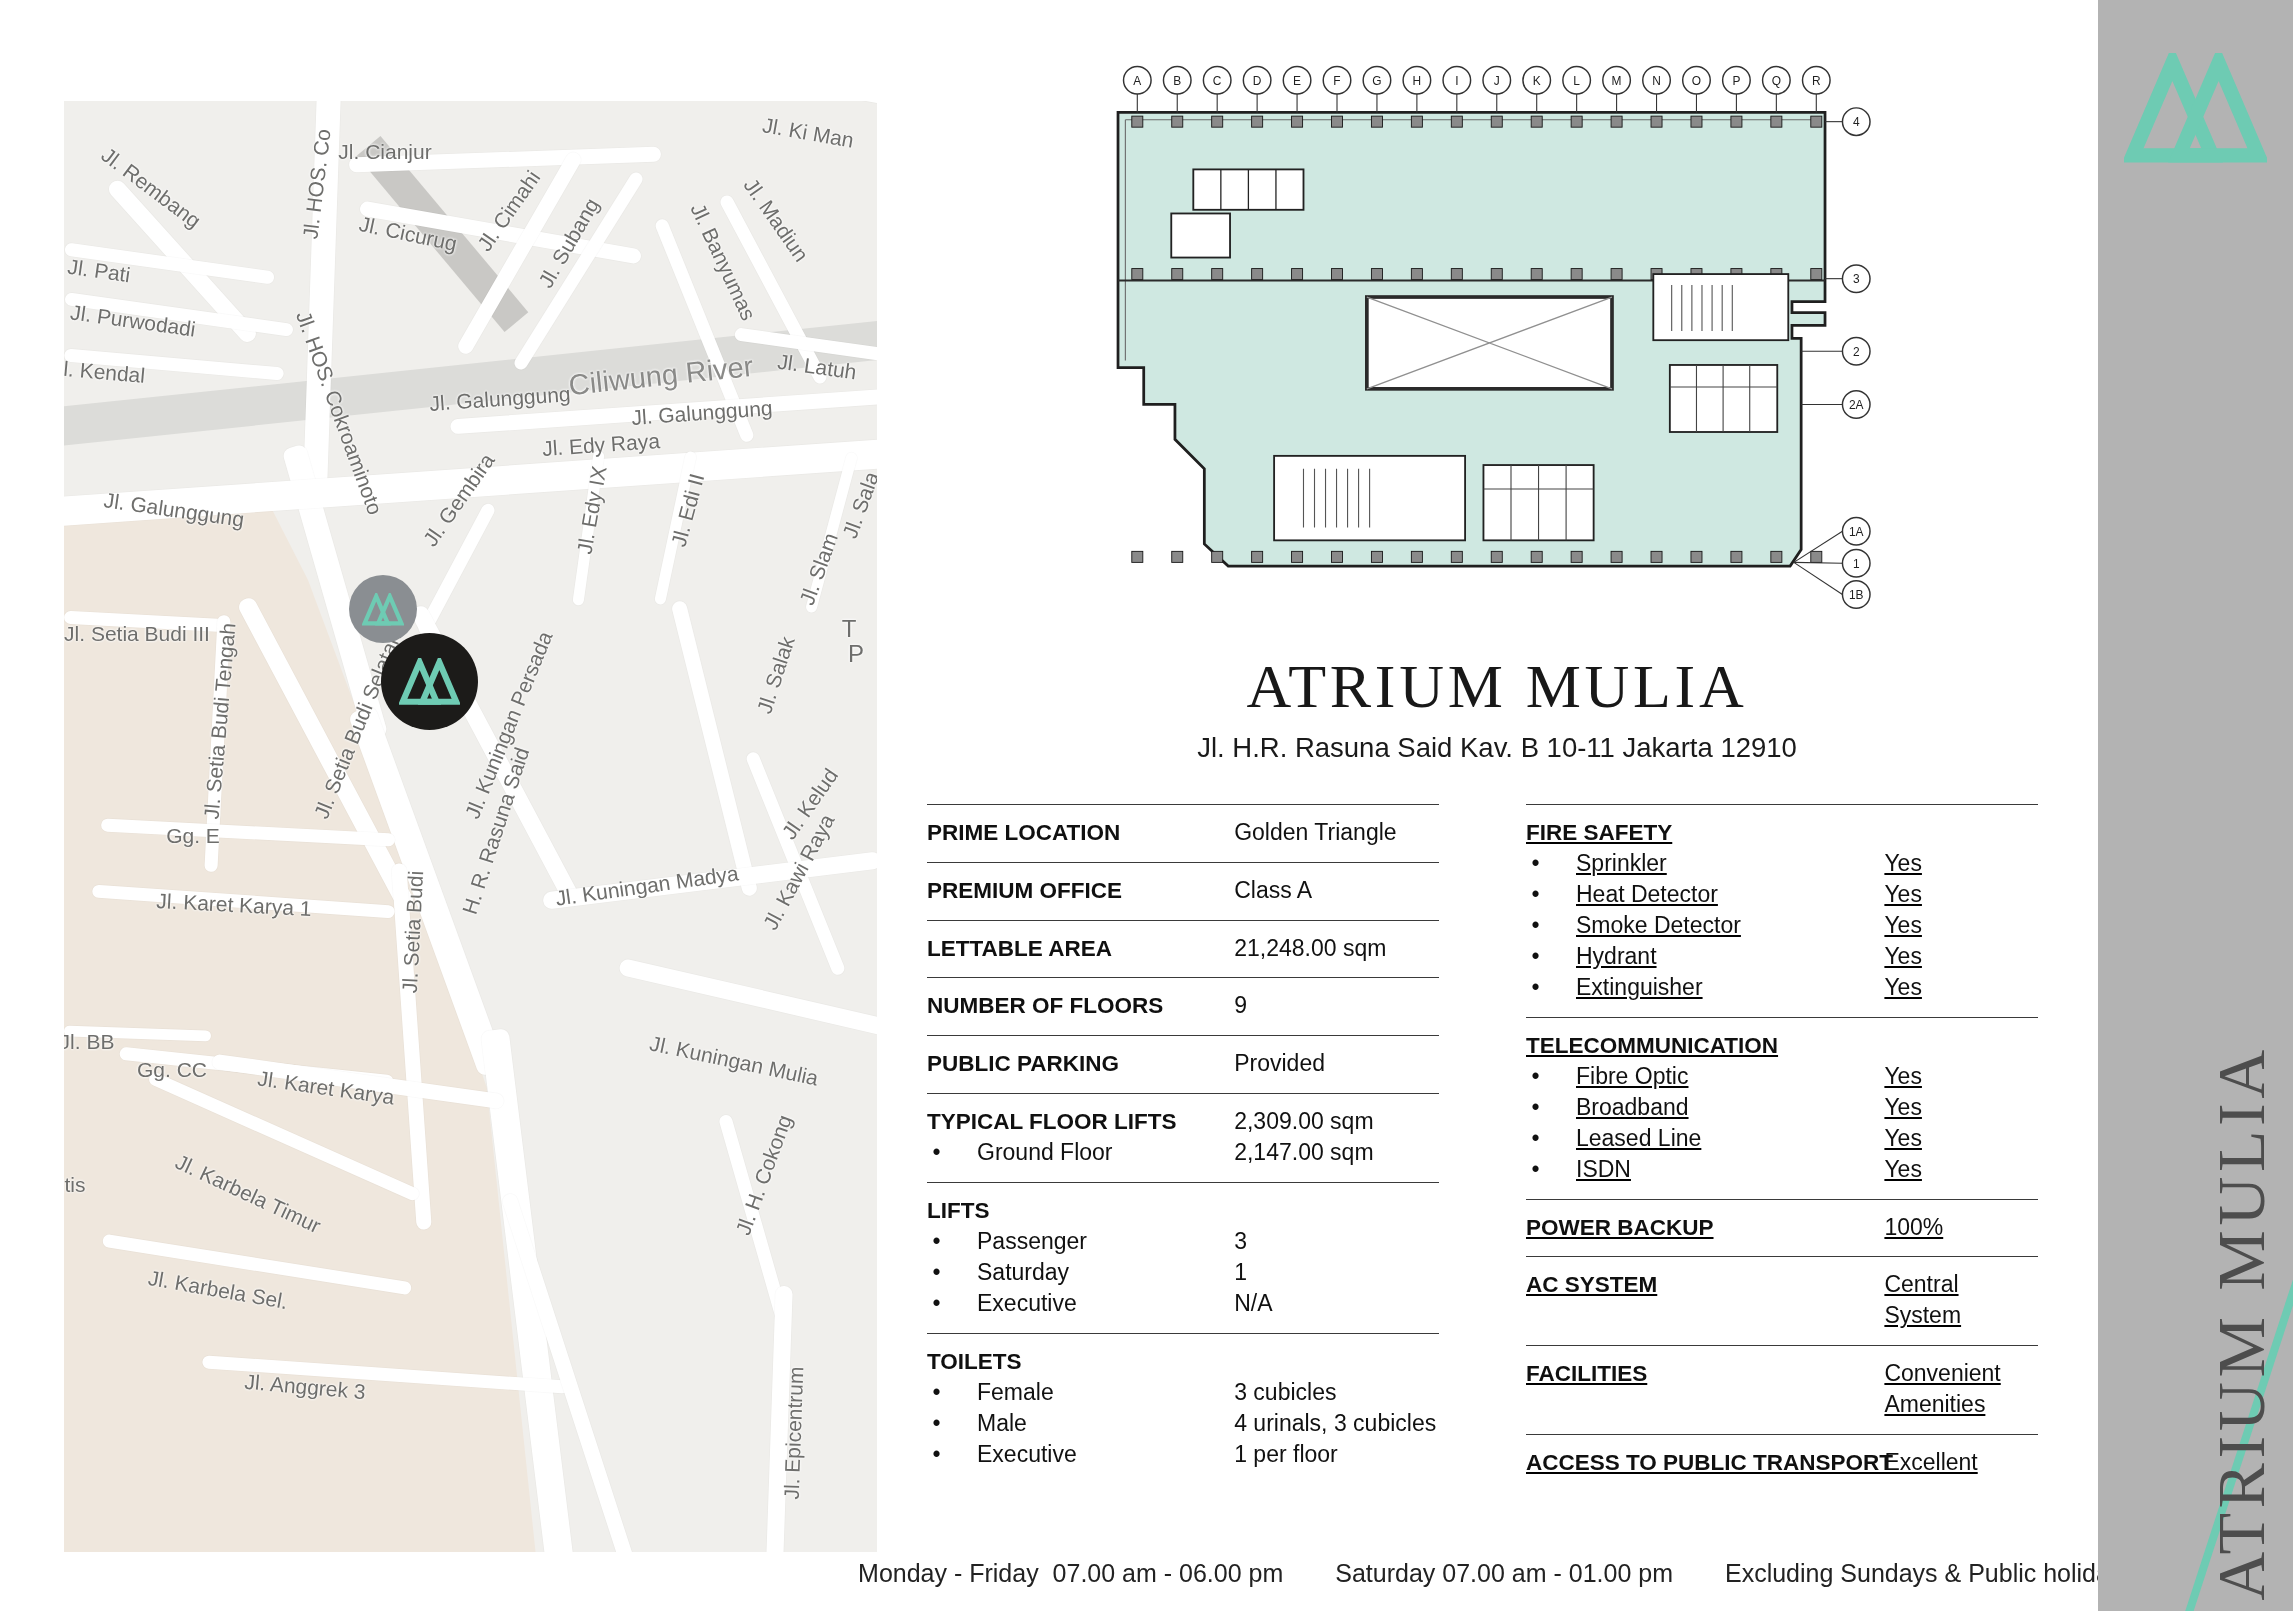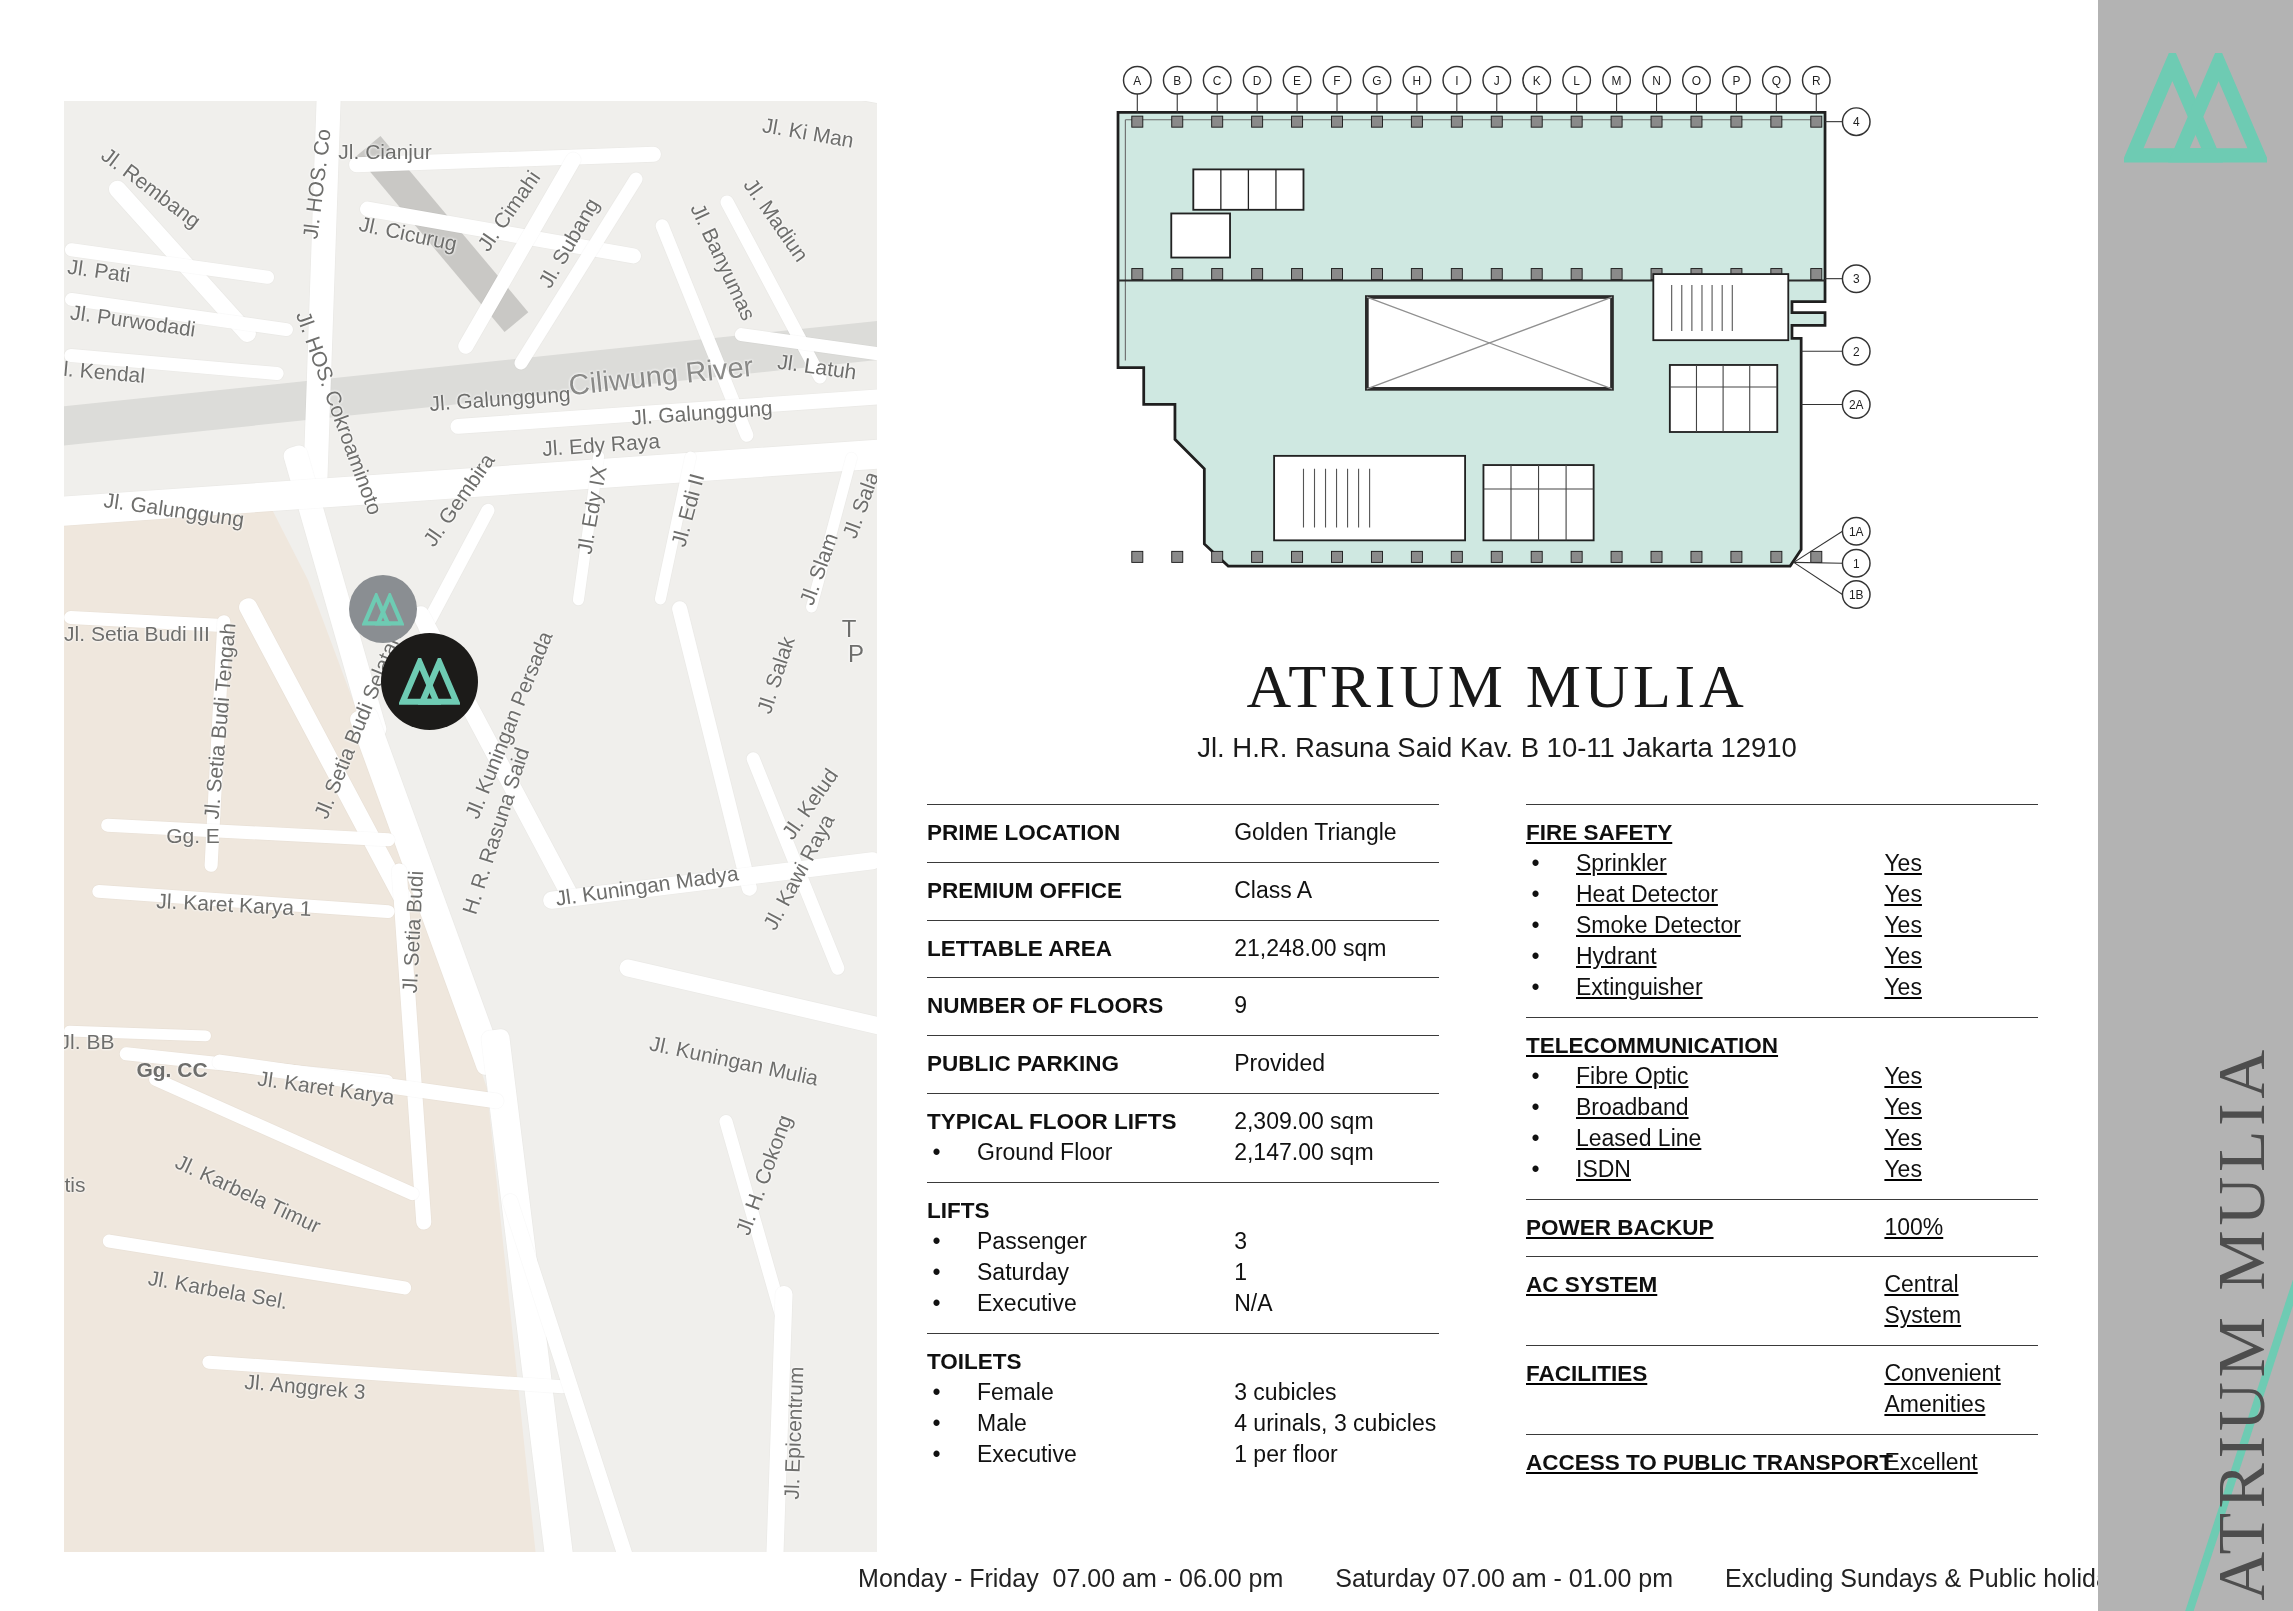--- a/index.html
+++ b/index.html
@@ -32,21 +32,21 @@
   .spec-row{border-top:1.8px solid #3a3a3a;padding:12px 0 13.8px;}
   .spec-col .spec-row:last-child{padding-bottom:5.5px;}
   .spec-main,.spec-item{display:grid;grid-template-columns:var(--lc) 1fr;align-items:start;}
   .spec-label{font-weight:bold;font-size:22.5px;color:#101010;white-space:nowrap;line-height:31px;}
   .spec-value{font-size:23px;color:#111;line-height:31px;}
   .spec-item{min-height:31px;}
   .spec-item-label{position:relative;padding-left:50px;font-size:23px;color:#111;line-height:31px;}
   .spec-item-label::before{content:"\2022";position:absolute;left:5.5px;top:0;font-size:23px;color:#111;}
 
   
-  .footer{position:absolute;left:927px;top:1554px;width:1139px;display:flex;align-items:flex-end;justify-content:center;}
+  .footer{position:absolute;left:927px;top:1554px;width:1139px;display:flex;align-items:center;justify-content:center;}
   .footer .seg{font-size:25px;color:#222;white-space:pre;}
   .footer .sep{width:3.7px;height:39px;margin:0 26px;}
 
   
   .sidebar{position:absolute;left:2098px;top:0;width:196px;height:1612px;background:#B3B3B3;overflow:hidden;}
   .sidebar-logo{position:absolute;left:26px;top:53px;}
   .vertical-title{position:absolute;right:13px;bottom:11px;writing-mode:vertical-rl;transform:rotate(180deg);
      font-family:"Liberation Serif",serif;font-size:68px;letter-spacing:4.6px;color:#4D4D4D;z-index:2;}
   .accent-stripe{position:absolute;left:138px;top:1258px;width:8.3px;height:395px;transform:rotate(18deg);z-index:1;}
 </style>
@@ -136,21 +136,21 @@
         <span class="map-label" style="left: 294px; top: 624px; transform: translate(-50%, -50%) rotate(-68deg);">Jl. Setia Budi Selatan</span>
         <span class="map-label" style="left: 445px; top: 624px; transform: translate(-50%, -50%) rotate(-68deg);">Jl. Kuningan Persada</span>
         <span class="map-label" style="left: 432px; top: 730px; transform: translate(-50%, -50%) rotate(-72deg);">H. R. Rasuna Said</span>
         <span class="map-label" style="left: 349px; top: 831px; transform: translate(-50%, -50%) rotate(-87deg);">Jl. Setia Budi</span>
         <span class="map-label" style="left: 746px; top: 703px; transform: translate(-50%, -50%) rotate(-55deg);">Jl. Kelud</span>
         <span class="map-label" style="left: 735px; top: 771px; transform: translate(-50%, -50%) rotate(-62deg);">Jl. Kawi Raya</span>
         <span class="map-label" style="left: 583px; top: 785px; transform: translate(-50%, -50%) rotate(-8deg);">Jl. Kuningan Madya</span>
         <span class="map-label" style="left: 129px; top: 735px; transform: translate(-50%, -50%) rotate(0deg);">Gg. E</span>
         <span class="map-label" style="left: 170px; top: 804px; transform: translate(-50%, -50%) rotate(3deg);">Jl. Karet Karya 1</span>
         <span class="map-label" style="left: 23px; top: 941px; transform: translate(-50%, -50%) rotate(0deg);">Jl. BB</span>
-        <span class="map-label" style="left: 108px; top: 969px; transform: translate(-50%, -50%) rotate(0deg); font-weight: bold;">Gg. CC</span>
+        <span class="map-label" style="left: 108px; top: 969px; transform: translate(-50%, -50%) rotate(0deg);">Gg. CC</span>
         <span class="map-label" style="left: 262px; top: 987px; transform: translate(-50%, -50%) rotate(8deg);">Jl. Karet Karya</span>
         <span class="map-label" style="left: 670px; top: 960px; transform: translate(-50%, -50%) rotate(12deg);">Jl. Kuningan Mulia</span>
         <span class="map-label" style="left: 700px; top: 1074px; transform: translate(-50%, -50%) rotate(-70deg);">Jl. H. Cokong</span>
         <span class="map-label" style="left: 184px; top: 1093px; transform: translate(-50%, -50%) rotate(25deg);">Jl. Karbela Timur</span>
         <span class="map-label" style="left: 154px; top: 1189px; transform: translate(-50%, -50%) rotate(10deg);">Jl. Karbela Sel.</span>
         <span class="map-label" style="left: 241px; top: 1286px; transform: translate(-50%, -50%) rotate(5deg);">Jl. Anggrek 3</span>
         <span class="map-label" style="left: 730px; top: 1332px; transform: translate(-50%, -50%) rotate(-88deg);">Jl. Epicentrum</span>
         <span class="map-label" style="left: 11px; top: 1084px; transform: translate(-50%, -50%) rotate(0deg);">tis</span>
       </div>
     <div id="map-markers">

